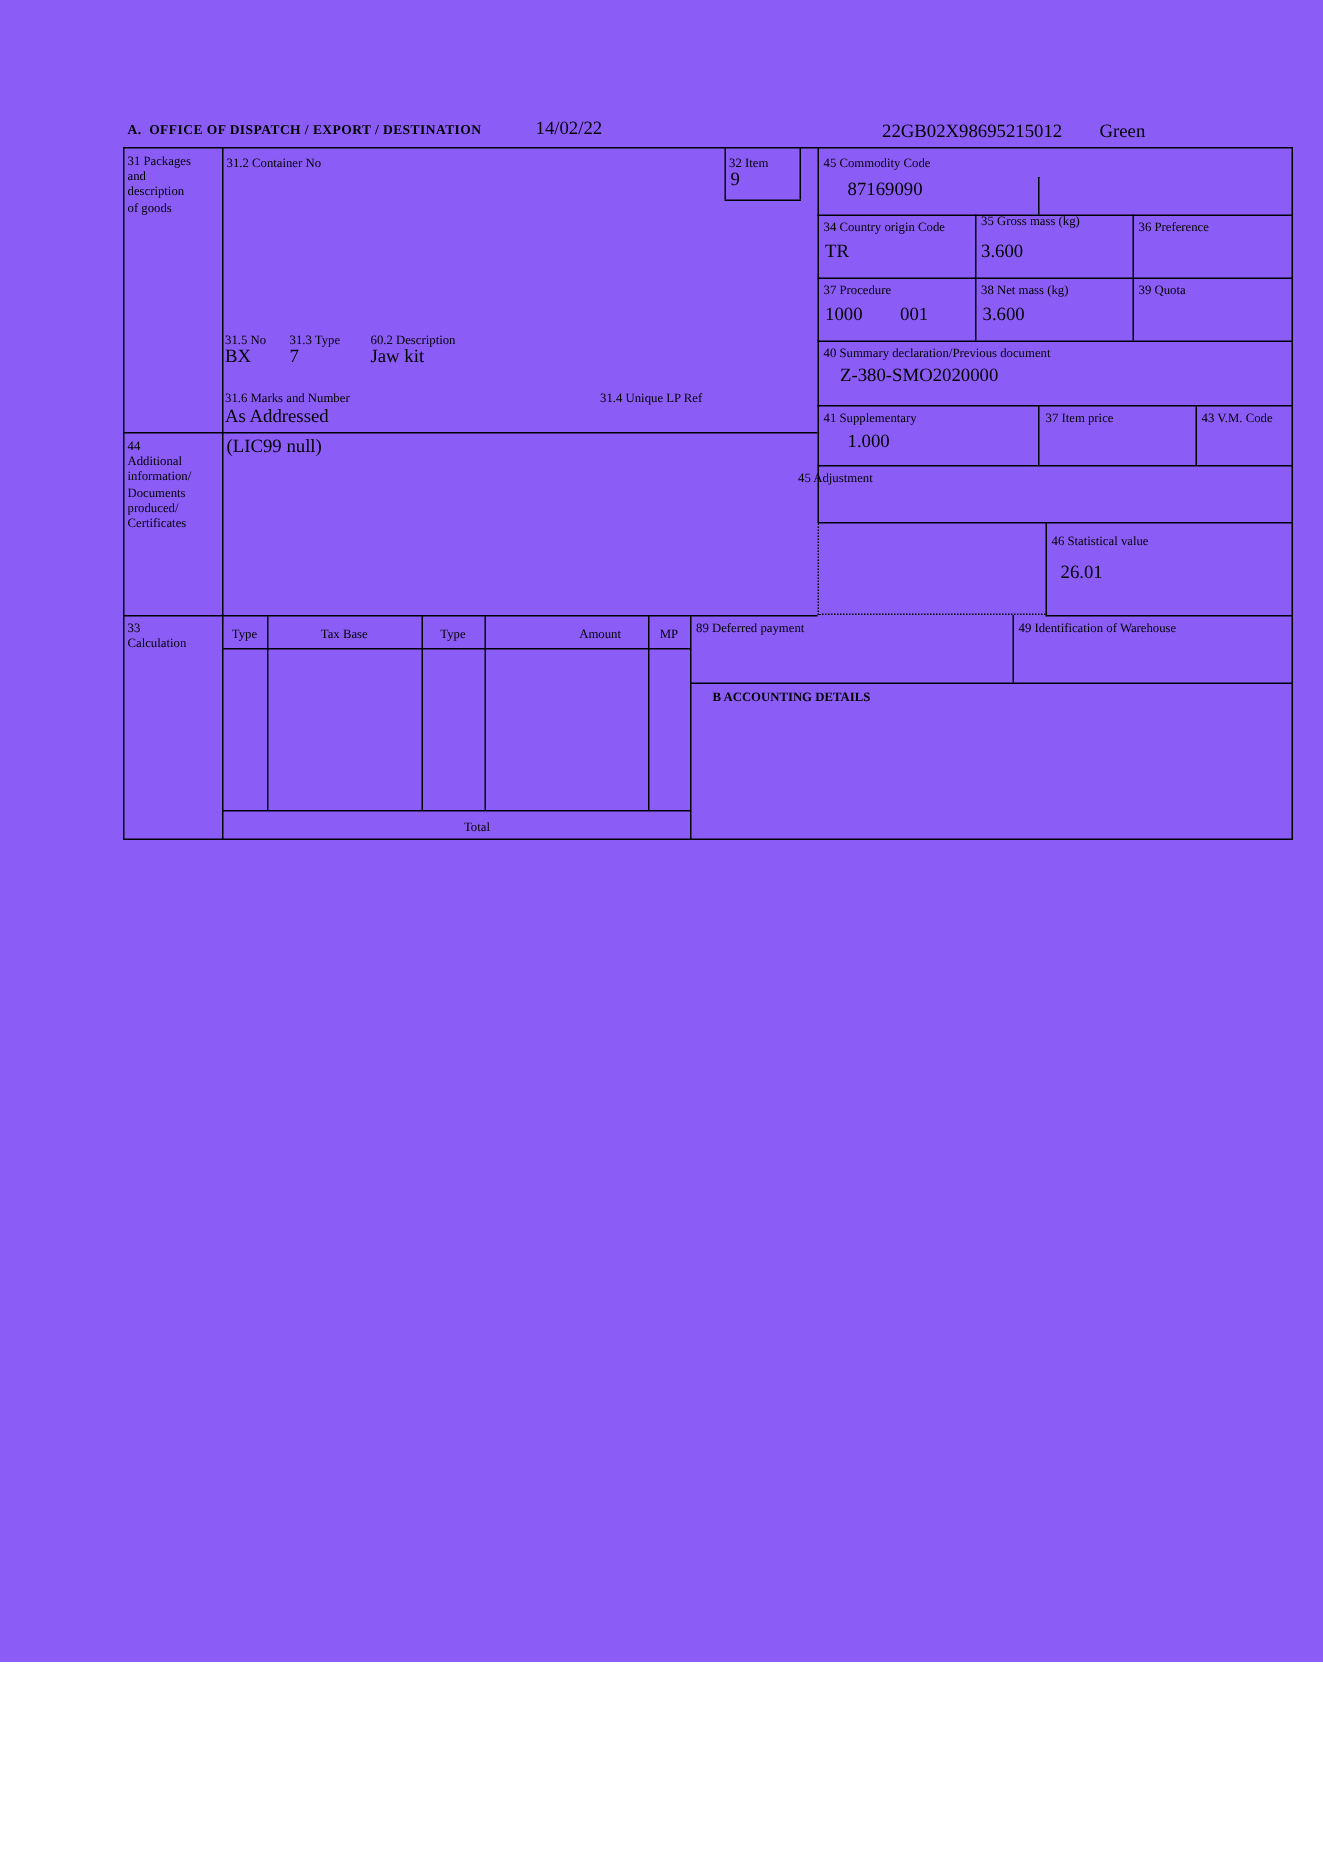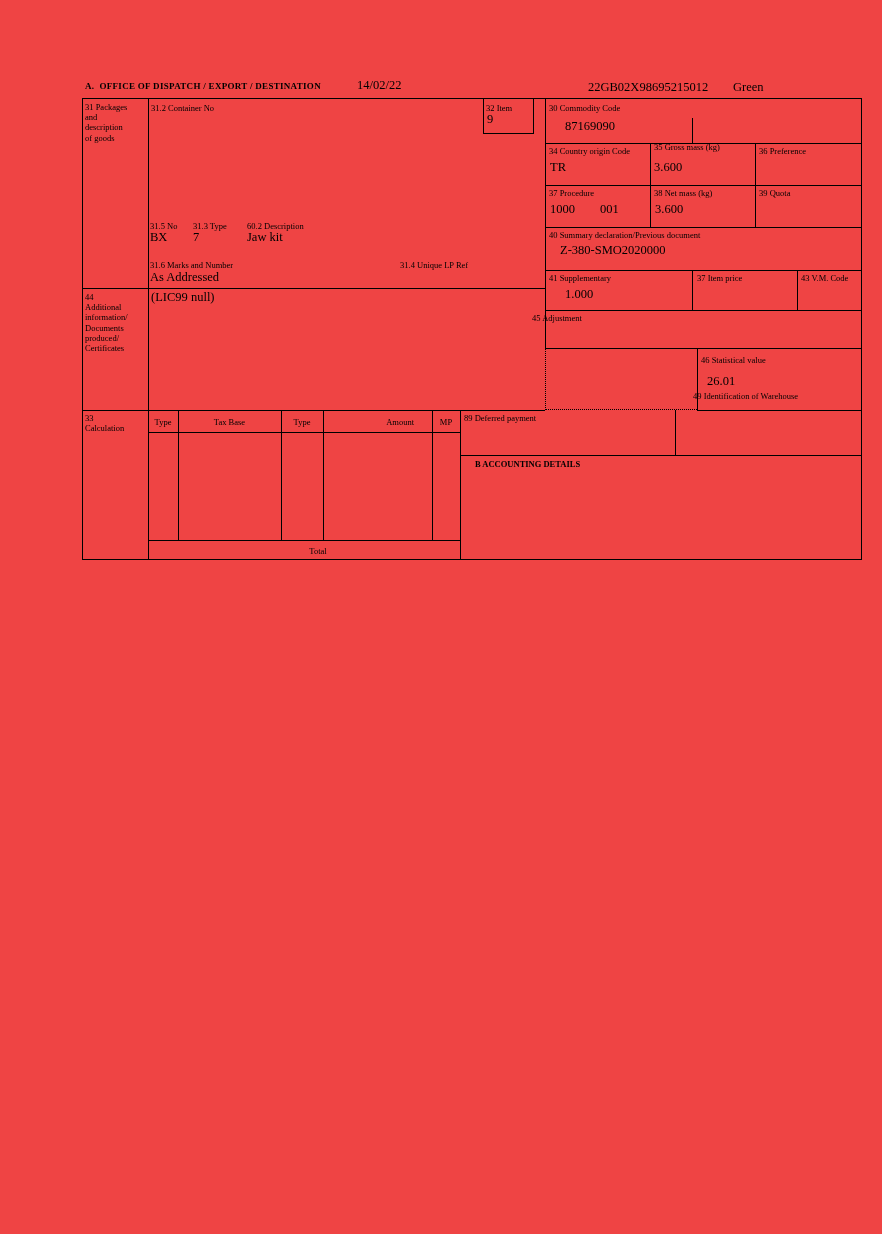--- a/index.html
+++ b/index.html
@@ -1,19 +1,19 @@
 <!DOCTYPE html>
 <html><head>
 <meta charset="utf-8">
 <style>
   html,body { margin:0; padding:0; background:#ffffff; }
   #page {
     position:relative;
-    width:882px; height:1234px;
-    background:#ef4444;
+    width:882px; height:1108px;
+    background:#8b5cf6;
     font-family:"Liberation Serif", serif;
     color:#000;
     overflow:hidden;
   }
   .ln  { position:absolute; background:#000; }
   .vln { width:1px; }
   .hln { height:1px; }
   .dvln { position:absolute; width:0; border-left:1px dotted #000; }
   .dhln { position:absolute; height:0; border-top:1px dotted #000; }
   .lbl { position:absolute; font-size:8.5px; line-height:1.2; }
@@ -75,21 +75,21 @@
   <span class="lbl pre" style="left:85px; top:102px; width:60px;">31 Packages
 and
 description
 of goods</span>
 
   <span class="lbl" style="left:151px; top:103px;">31.2 Container No</span>
 
   <span class="lbl" style="left:486px; top:103px;">32 Item</span>
   <span class="val" style="left:487px; top:113px;">9</span>
 
-  <span class="lbl" style="left:549px; top:103px;">30 Commodity Code</span>
+  <span class="lbl" style="left:549px; top:103px;">45 Commodity Code</span>
   <span class="val" style="left:565px; top:120px;">87169090</span>
 
   <span class="lbl" style="left:549px; top:146px;">34 Country origin Code</span>
   <span class="val" style="left:550px; top:161px;">TR</span>
 
   <span class="lbl" style="left:654px; top:142px;">35 Gross mass (kg)</span>
   <span class="val" style="left:654px; top:161px;">3.600</span>
 
   <span class="lbl" style="left:759px; top:146px;">36 Preference</span>
 
@@ -139,17 +139,17 @@
 
   <span class="thc" style="left:148px; top:417px; width:30px;">Type</span>
   <span class="thc" style="left:178px; top:417px; width:103px;">Tax Base</span>
   <span class="thc" style="left:281px; top:417px; width:42px;">Type</span>
   <span class="thc" style="left:323px; top:417px; width:109px; text-align:right; box-sizing:border-box; padding-right:18px;">Amount</span>
   <span class="thc" style="left:432px; top:417px; width:28px;">MP</span>
 
   <span class="thc" style="left:148px; top:546px; width:340px;">Total</span>
 
   <span class="lbl" style="left:464px; top:413px;">89 Deferred payment</span>
-  <span class="lbl" style="left:679px; top:391px;margin-left:14px;">49 Identification of Warehouse</span>
+  <span class="lbl" style="left:679px; top:413px;">49 Identification of Warehouse</span>
 
   <span class="lbl bold" style="left:463px; top:459px;">B ACCOUNTING DETAILS</span>
 
 </div>
 
 </body></html>

